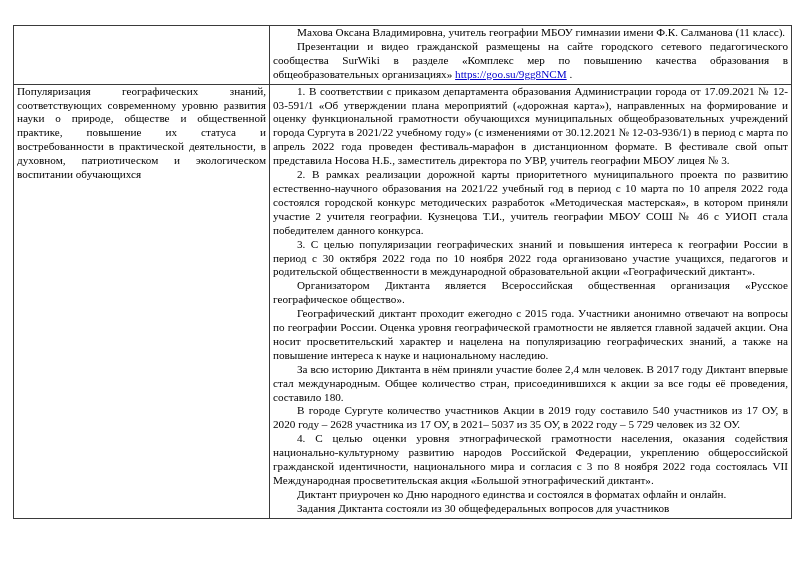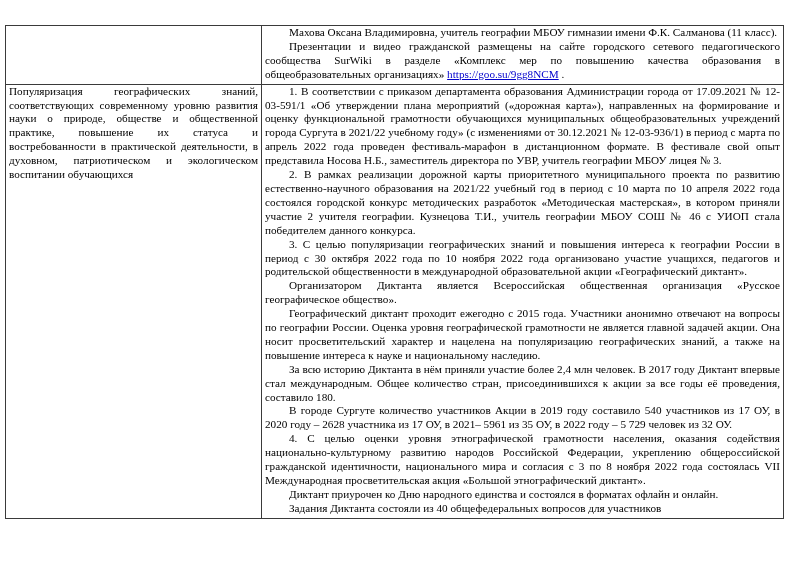--- a/index.html
+++ b/index.html
@@ -16,21 +16,21 @@
     overflow: hidden;
   }
   .page {
     position: relative;
     width: 800px;
     height: 566px;
     box-sizing: border-box;
   }
   table.doc-table {
     position: absolute;
-    left: 5px;
+    left: 13px;
     top: 25px;
     width: 770px;
     border-collapse: collapse;
     table-layout: fixed;
   }
   table.doc-table td {
     border: 1px solid #3a3a3a;
     vertical-align: top;
     padding: 0px 3px 2px 3px;
     font-size: 11.2px;
@@ -85,23 +85,23 @@
             <p class="para noindent">Популяризация географических знаний, соответствующих современному уровню развития науки о природе, обществе и общественной практике, повышение их статуса и востребованности в практической деятельности, в духовном, патриотическом и экологическом воспитании обучающихся</p>
           </div>
         </td>
         <td class="col-right">
           <p class="para">1. В соответствии с приказом департамента образования Администрации города от 17.09.2021 № 12-03-591/1 «Об утверждении плана мероприятий («дорожная карта»), направленных на формирование и оценку функциональной грамотности обучающихся муниципальных общеобразовательных учреждений города Сургута в 2021/22 учебному году» (с изменениями от 30.12.2021 № 12-03-936/1) в период с марта по апрель 2022 года проведен фестиваль-марафон в дистанционном формате. В фестивале свой опыт представила Носова Н.Б., заместитель директора по УВР, учитель географии МБОУ лицея № 3.</p>
           <p class="para">2. В рамках реализации дорожной карты приоритетного муниципального проекта по развитию естественно-научного образования на 2021/22 учебный год в период с  10 марта по 10 апреля 2022 года состоялся  городской конкурс методических разработок «Методическая мастерская», в котором приняли участие 2 учителя географии. Кузнецова Т.И., учитель географии МБОУ СОШ № 46 с УИОП стала победителем данного конкурса.</p>
           <p class="para">3. С целью популяризации географических знаний и повышения интереса к географии России в период с 30 октября 2022 года по 10 ноября  2022 года организовано участие  учащихся, педагогов и родительской общественности в международной образовательной акции «Географический диктант».</p>
           <p class="para">Организатором Диктанта является Всероссийская общественная организация «Русское географическое общество».</p>
           <p class="para">Географический диктант проходит ежегодно с 2015 года. Участники анонимно отвечают на вопросы по географии России. Оценка уровня географической грамотности не является главной задачей акции. Она носит просветительский характер и нацелена на популяризацию географических знаний, а также на повышение интереса к науке и национальному наследию.</p>
           <p class="para">За всю историю Диктанта в нём приняли участие более 2,4 млн человек. В 2017 году Диктант впервые стал международным. Общее количество стран, присоединившихся к акции за все годы её проведения, составило 180.</p>
-          <p class="para">В городе Сургуте количество участников Акции в 2019 году составило 540 участников из 17 ОУ, в 2020 году – 2628 участника из 17 ОУ, в 2021– 5961 из 35 ОУ, в 2022 году – 5 729 человек из 32 ОУ.</p>
+          <p class="para">В городе Сургуте количество участников Акции в 2019 году составило 540 участников из 17 ОУ, в 2020 году – 2628 участника из 17 ОУ, в 2021– 5037 из 35 ОУ, в 2022 году – 5 729 человек из 32 ОУ.</p>
           <p class="para">4. С целью оценки уровня этнографической грамотности населения, оказания содействия национально-культурному развитию народов Российской Федерации, укреплению общероссийской гражданской идентичности, национального мира и согласия с 3 по 8 ноября 2022 года состоялась VII Международная просветительская акция «Большой этнографический диктант».</p>
           <p class="para">Диктант приурочен ко Дню народного единства и состоялся в форматах офлайн и онлайн.</p>
-          <p class="para">Задания Диктанта состояли из 40 общефедеральных вопросов для участников</p>
+          <p class="para">Задания Диктанта состояли из 30 общефедеральных вопросов для участников</p>
         </td>
       </tr>
 
     </tbody>
   </table>
 
 </div>
 
 </body></html>

